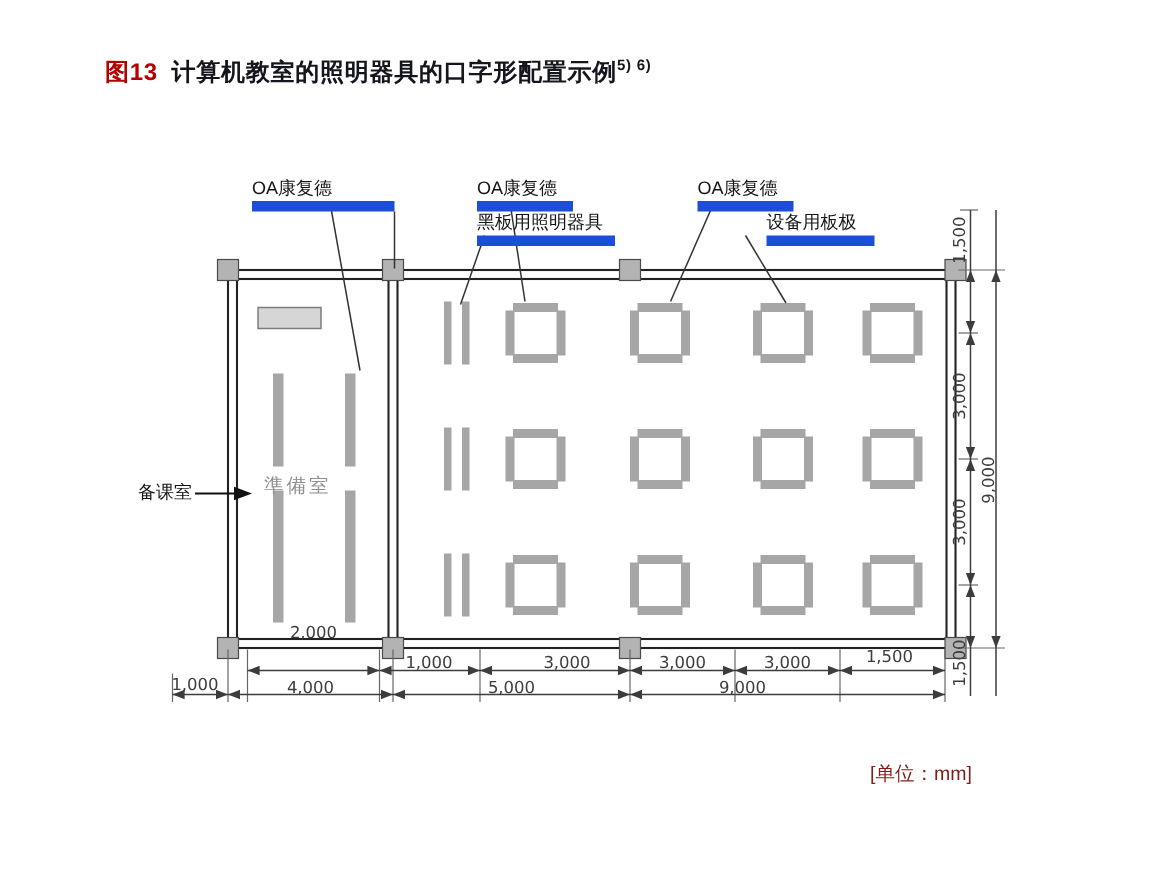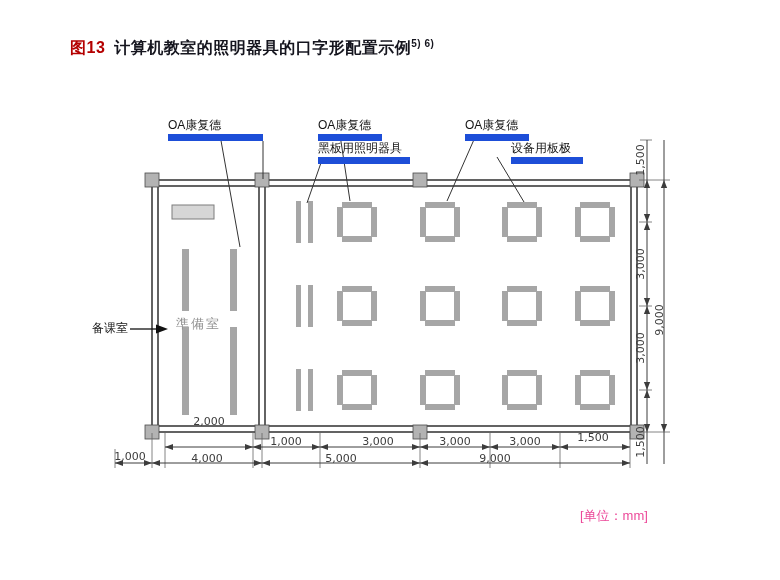--- a/index.html
+++ b/index.html
@@ -8,21 +8,21 @@
   .title { position:absolute; left:30px; top:38px; font-weight:bold; font-size:16px;
            color:#15151e; white-space:nowrap; letter-spacing:0.5px;margin-left:40px; }
   .fig-red { color:#b40000; margin-right:9px; }
   .title sup { font-size:10px; }
   .lbl { position:absolute; font-size:12px; color:#141414; white-space:nowrap; line-height:1.1; }
   .callout { border-bottom:7px solid #1d4ed8; padding-bottom:2px; }
   .interior { color:#8f8f8f; font-size:13px; letter-spacing:2px;font-family:Liberation Serif, serif; }
   .dim { position:absolute; font-size:11px; color:#3d3d3d; white-space:nowrap;
          transform:translateX(-50%); font-family:"DejaVu Sans",sans-serif; }
   .dim-v { transform:translate(-50%,-50%) rotate(-90deg); }
-  .unit { position:absolute; left:580px; top:507px; font-size:13px; color:#ec4899; }
+  .unit { position:absolute; left:580px; top:507px; font-size:13px; color:#7f1d1d; }
   svg.plan { position:absolute; left:0; top:0; }
 </style>
 </head>
 <body>
 
 <div class="page">
 
   <div class="title">
     <span class="fig-red">图13</span><span>计算机教室的照明器具的口字形配置示例</span><sup>5) 6)</sup>
   </div>

